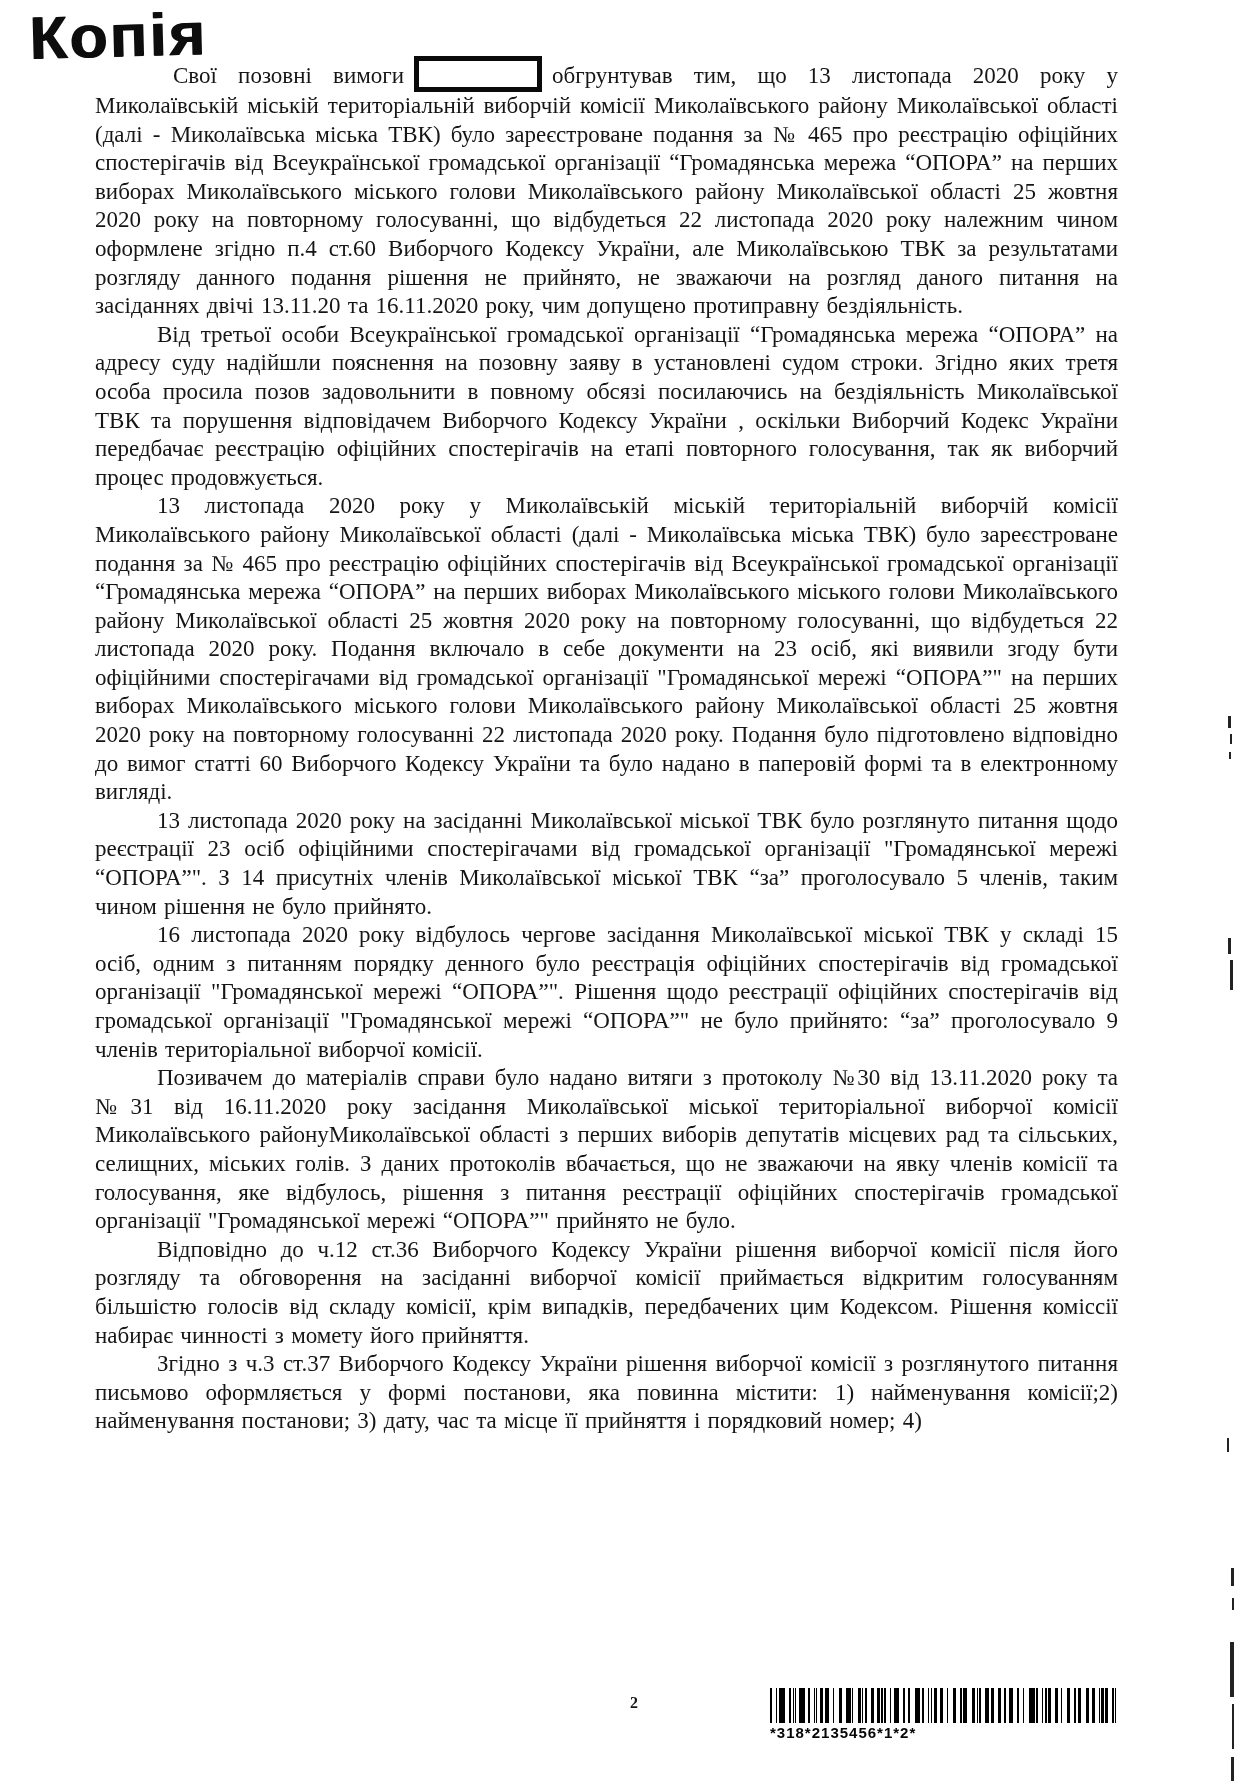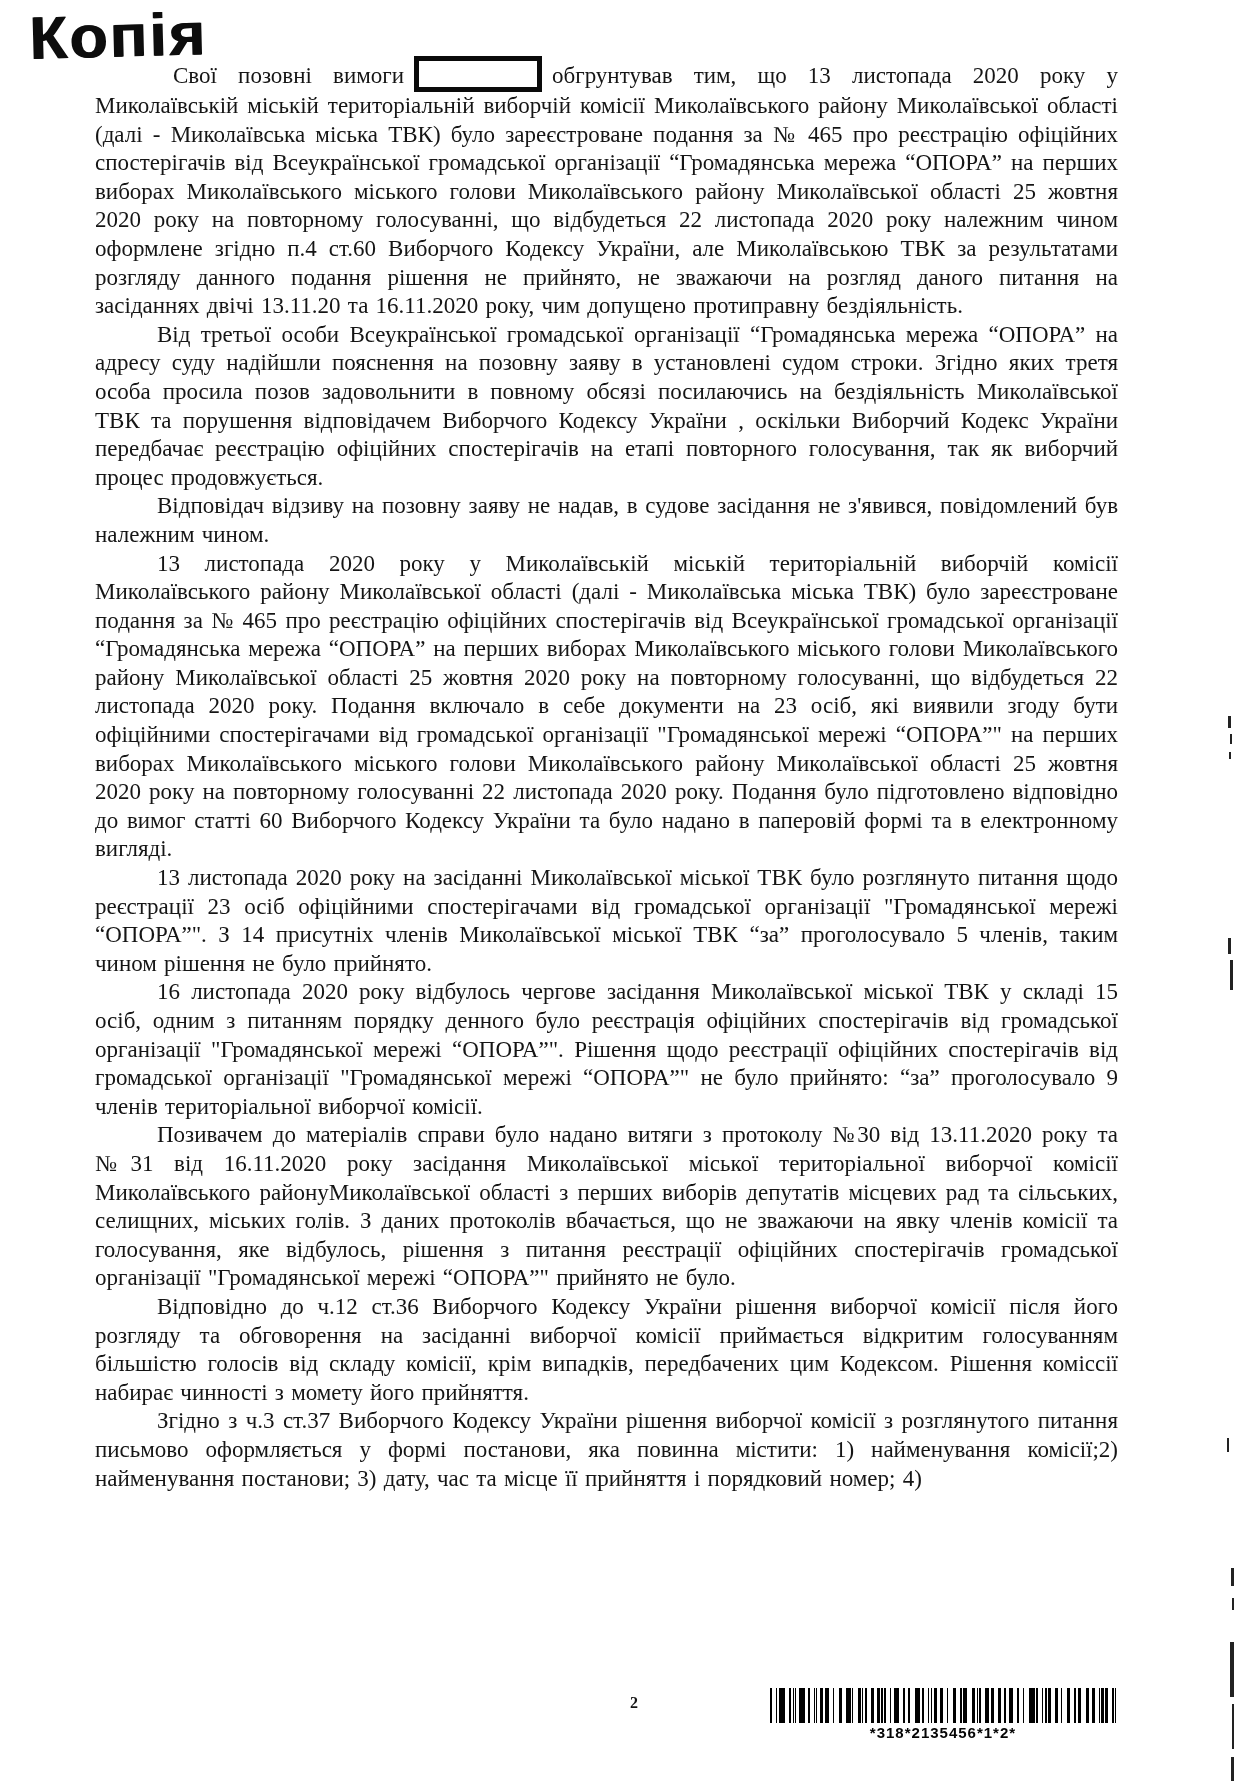--- a/index.html
+++ b/index.html
@@ -52,21 +52,20 @@
     position:absolute;
     left:630px;top:1694px;
     font-size:16px;
     font-weight:bold;
     font-family:"Liberation Serif", serif;
   }
   .barcode-wrap{
     position:absolute;
     left:770px;top:1688px;
     width:346px;
-    text-align:center;
   }
   .barcode{
     width:346px;height:35px;
     background-image:
       repeating-linear-gradient(90deg,#000 0 2px,rgba(0,0,0,0) 2px 6px,#000 6px 7px,rgba(0,0,0,0) 7px 12px,#000 12px 15px,rgba(0,0,0,0) 15px 19px),
       repeating-linear-gradient(90deg,#000 0 1px,rgba(0,0,0,0) 1px 9px,#000 9px 12px,rgba(0,0,0,0) 12px 23px),
       repeating-linear-gradient(90deg,rgba(0,0,0,0) 0 29px,#000 29px 31px,rgba(0,0,0,0) 31px 41px);
     background-color:#fff;
   }
   .barcode-label{
@@ -93,21 +92,20 @@
 </head>
 <body>
 
 <div class="page">
 
   <div class="stamp">Копія</div>
 
   <div class="body-text">
     <p class="first"><span>Свої позовні вимоги</span><span class="redacted-box"></span><span>обгрунтував тим, що 13 листопада 2020 року у Миколаївській міській територіальній виборчій комісії Миколаївського району Миколаївської області (далі - Миколаївська міська ТВК) було зареєстроване подання за № 465 про реєстрацію офіційних спостерігачів від Всеукраїнської громадської організації “Громадянська мережа “ОПОРА” на перших виборах Миколаївського міського голови Миколаївського району Миколаївської області 25 жовтня 2020 року на повторному голосуванні, що відбудеться 22 листопада 2020 року належним чином оформлене згідно п.4 ст.60 Виборчого Кодексу України, але Миколаївською ТВК за результатами розгляду данного подання рішення не прийнято, не зважаючи на розгляд даного питання на засіданнях двічі 13.11.20 та 16.11.2020 року, чим допущено протиправну бездіяльність.</span></p>
     <p>Від третьої особи Всеукраїнської громадської організації “Громадянська мережа “ОПОРА” на адресу суду надійшли пояснення на позовну заяву в установлені судом строки. Згідно яких  третя особа просила позов задовольнити в повному обсязі посилаючись на бездіяльність Миколаївської ТВК та порушення відповідачем Виборчого Кодексу України , оскільки Виборчий Кодекс України передбачає реєстрацію офіційних спостерігачів на етапі повторного голосування, так як виборчий процес продовжується.</p>
-    <p>Відповідач відзиву на позовну заяву не надав, в судове засідання не з'явився, повідомлений був належним чином.</p>
     <p>13 листопада 2020 року у Миколаївській міській територіальній виборчій комісії Миколаївського району Миколаївської області (далі - Миколаївська міська ТВК) було зареєстроване подання за № 465 про реєстрацію офіційних спостерігачів від Всеукраїнської громадської організації “Громадянська мережа “ОПОРА” на перших виборах Миколаївського міського голови Миколаївського району Миколаївської області 25 жовтня 2020 року на повторному голосуванні, що відбудеться 22 листопада 2020 року. Подання включало в себе документи на 23 осіб, які виявили згоду бути офіційними спостерігачами від громадської організації "Громадянської мережі “ОПОРА”" на перших виборах Миколаївського міського голови Миколаївського району Миколаївської області 25 жовтня 2020 року на повторному голосуванні 22 листопада 2020 року. Подання було підготовлено відповідно до вимог статті 60 Виборчого Кодексу України та було надано в паперовій формі та в електронному вигляді.</p>
     <p>13 листопада 2020 року на засіданні Миколаївської міської ТВК було розглянуто питання щодо реєстрації 23 осіб офіційними спостерігачами від громадської організації "Громадянської мережі “ОПОРА”". З  14 присутніх членів Миколаївської міської ТВК “за” проголосувало 5   членів, таким чином рішення не було прийнято.</p>
     <p>16 листопада 2020 року відбулось чергове засідання Миколаївської міської ТВК у складі 15 осіб, одним з питанням порядку денного було реєстрація офіційних спостерігачів від громадської організації "Громадянської мережі “ОПОРА”". Рішення щодо реєстрації офіційних спостерігачів від громадської організації "Громадянської мережі “ОПОРА”"  не було прийнято: “за” проголосувало 9 членів територіальної виборчої комісії.</p>
     <p>Позивачем до матеріалів справи було надано витяги з протоколу №30 від 13.11.2020 року та №31 від 16.11.2020 року засідання Миколаївської міської територіальної виборчої комісії Миколаївського районуМиколаївської області з перших виборів депутатів місцевих рад та сільських, селищних, міських голів. З даних протоколів вбачається, що не зважаючи на явку членів комісії та голосування, яке відбулось, рішення з питання реєстрації офіційних спостерігачів громадської організації "Громадянської мережі “ОПОРА”"  прийнято не було.</p>
     <p>Відповідно до  ч.12 ст.36  Виборчого Кодексу України  рішення виборчої комісії після його розгляду та обговорення на засіданні виборчої комісії приймається відкритим голосуванням більшістю голосів від складу комісії, крім випадків, передбачених цим Кодексом. Рішення коміссії набирає чинності з момету його прийняття.</p>
     <p>Згідно з ч.3 ст.37 Виборчого Кодексу України рішення виборчої комісії з розглянутого питання письмово оформляється у формі постанови, яка повинна містити: 1) найменування комісії;2) найменування постанови; 3) дату, час та місце її прийняття і порядковий номер; 4)</p>
   </div>
 
   <div class="page-number">2</div>
 

